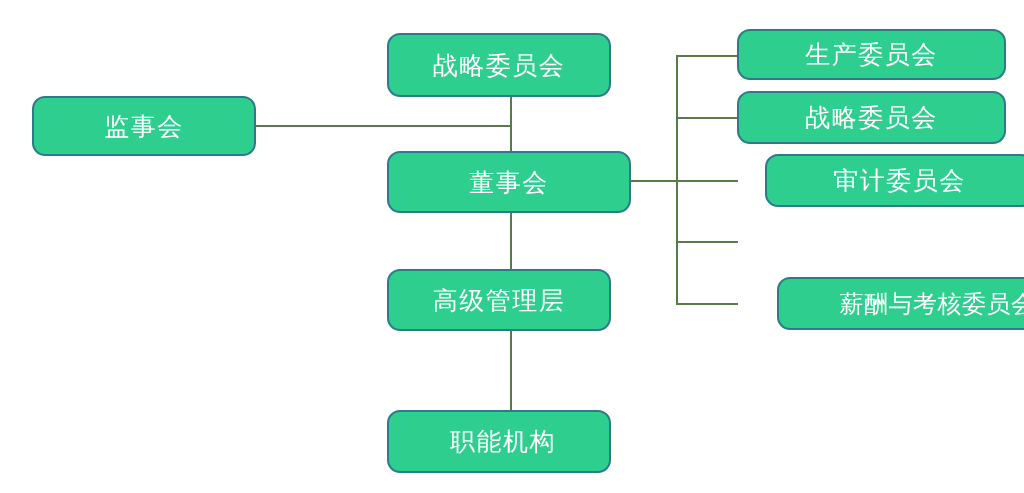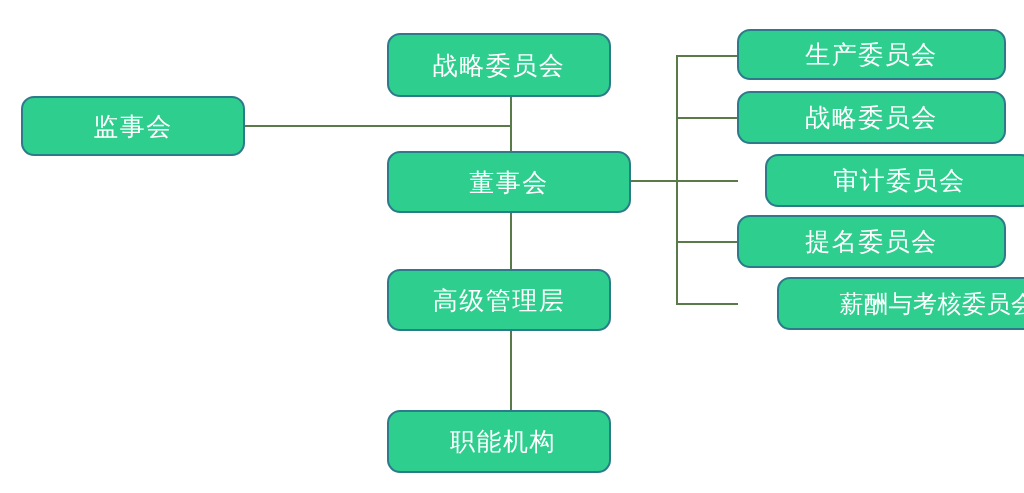--- a/index.html
+++ b/index.html
@@ -83,37 +83,34 @@
   </div>
 
   <div class="node" style="left:387px; top:269px; width:224px; height:62px;">
     <span class="node-label">高级管理层</span>
   </div>
 
   <div class="node" style="left:387px; top:410px; width:224px; height:63px;padding-left:8px;">
     <span class="node-label">职能机构</span>
   </div>
 
-  <div class="node" style="left:21px; top:96px; width:224px; height:60px;text-align:right;">
+  <div class="node" style="left:32px; top:96px; width:224px; height:60px;text-align:right;">
     <span class="node-label">监事会</span>
   </div>
 
   <div class="node" style="left:737px; top:29px; width:269px; height:51px;">
     <span class="node-label">生产委员会</span>
   </div>
 
   <div class="node" style="left:737px; top:91px; width:269px; height:53px;">
     <span class="node-label">战略委员会</span>
   </div>
 
   <div class="node" style="left:737px; top:154px; width:269px; height:53px;margin-left:28px;">
     <span class="node-label">审计委员会</span>
   </div>
 
-  <div class="node" style="left:737px; top:215px; width:269px; height:53px;">
-    <span class="node-label">提名委员会</span>
-  </div>
 
   <div class="node tight" style="left:777px; top:277px; width:321px; height:53px;">
     <span class="node-label">薪酬与考核委员会</span>
   </div>
 
 </div>
 
 </body></html>

